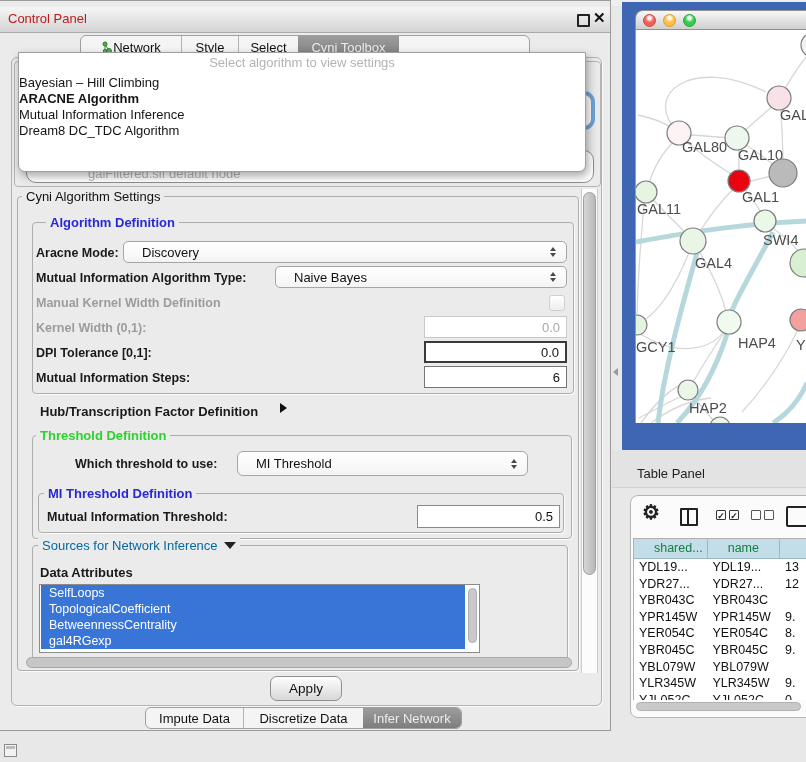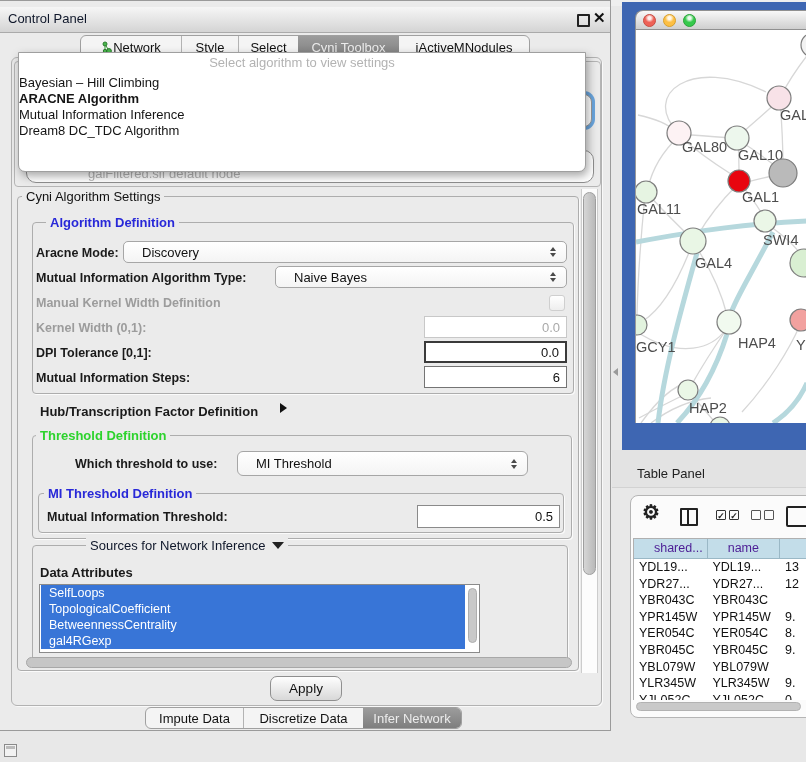--- a/index.html
+++ b/index.html
@@ -1,21 +1,21 @@
 <!DOCTYPE html>
 <html><head>
 <meta charset="utf-8">
 <style>
 html,body{margin:0;padding:0;width:806px;height:762px;overflow:hidden;background:#e8e8e8;
   font-family:"Liberation Sans",sans-serif;-webkit-font-smoothing:antialiased;}
 .abs{position:absolute;}
 #top-strip{left:0;top:0;width:806px;height:6px;background:#efefef;}
 #cp-window{left:0;top:6;width:611px;height:731px;background:#ebebeb;border:1px solid #9a9a9a;border-left:none;box-sizing:border-box;}
 #cp-titlebar{left:0;top:7px;width:610px;height:25px;background:linear-gradient(#f6f6f6,#d4d4d4);border-bottom:1px solid #aaa;}
-#cp-title{left:8px;top:11px;font-size:13px;color:#0f172a;}
+#cp-title{left:8px;top:11px;font-size:13px;color:#b91c1c;}
 #float-btn{left:577px;top:14px;width:9px;height:9px;border:2px solid #222;border-radius:1px;}
 #close-btn{left:593px;top:9px;font-size:15px;font-weight:700;color:#111;}
 #cp-content{left:11px;top:57px;width:589px;height:647px;border:1px solid #b2b2b2;border-radius:6px;box-shadow:1px 1px 0 rgba(255,255,255,.7);}
 #sub-panel{left:14px;top:61px;width:585px;height:124px;border:1px solid #b5b5b5;border-radius:4px;}
 #bg-combo{left:26px;top:150px;width:566px;height:31px;background:#fff;border:1px solid #8e8e8e;border-radius:10px;}
 #bg-combo-text{left:88px;top:166px;font-size:13px;color:#b5b5b5;}
 #focus-combo{left:280px;top:94px;width:310px;height:31px;background:#fff;border:1px solid #9a9a9a;border-radius:8px;box-shadow:0 0 0 3px #6aa5dd;}
 
 .tabbar{display:flex;border:1px solid #a0a0a0;border-radius:6px;background:#f4f4f4;overflow:hidden;}
 #top-tabs{left:80px;top:35px;width:448px;height:22px;}
@@ -32,21 +32,21 @@
 .gtitle{position:absolute;background:#ebebeb;padding:0 4px;font-size:13px;white-space:nowrap;}
 #cyni-box{left:17px;top:196px;width:560px;height:473px;}
 #cyni-title{left:22px;top:189px;color:#111;}
 #algdef-box{left:32px;top:222px;width:540px;height:170px;}
 #algdef-title{left:46px;top:215px;color:#2828d8;font-weight:700;}
 #thr-box{left:32px;top:435px;width:538px;height:102px;}
 #thr-title{left:36px;top:428px;color:#2dd32d;font-weight:700;}
 #mithr-box{left:38px;top:493px;width:524px;height:38px;}
 #mithr-title{left:44px;top:486px;color:#2828d8;font-weight:700;}
 #src-box{left:32px;top:545px;width:534px;height:117px;}
-#src-title{left:38px;top:538px;color:#0f172a;margin-left:48px;}
+#src-title{left:38px;top:538px;color:#0369a1;}
 .lbl{font-size:12.5px;font-weight:700;color:#1a1a1a;white-space:nowrap;}
 .lbl.dis{color:#9c9c9c;}
 
 .combo{background:linear-gradient(#fff,#f4f4f4);border:1px solid #a6a6a6;border-radius:5px;box-sizing:border-box;display:flex;align-items:center;padding-left:18px;font-size:13px;color:#111;}
 .spin{position:absolute;right:9px;top:50%;margin-top:-5px;width:7px;height:10px;}
 .spin:before,.spin:after{content:"";position:absolute;left:0;border-left:3.5px solid transparent;border-right:3.5px solid transparent;}
 .spin:before{top:0;border-bottom:4px solid #4a4a4a;}
 .spin:after{bottom:0;border-top:4px solid #4a4a4a;}
 input.field{position:absolute;box-sizing:border-box;text-align:right;padding-right:6px;font-size:13px;font-family:"Liberation Sans",sans-serif;background:#fff;outline:none;}
 #kernel-input{left:424px;top:316px;width:143px;height:22px;border:1px solid #c8c8c8;color:#a9a9a9;}
@@ -85,21 +85,21 @@
 #tp-label{left:637px;top:466px;font-size:13px;color:#222;}
 #tp-box{left:630px;top:495px;width:190px;height:223px;background:#fbfbfb;border:1px solid #b5b5b5;border-radius:8px;box-sizing:border-box;}
 #gear-icon{left:642px;top:500px;font-size:20px;color:#222;font-weight:700;}
 #col-icon{left:680px;top:508px;width:14px;height:14px;border:2px solid #222;border-radius:1px;}
 #col-icon:before{content:"";position:absolute;left:5px;top:0;bottom:0;width:2px;background:#222;}
 .cbx{position:absolute;width:10px;height:10px;border:1.5px solid #333;border-radius:1px;font-size:9px;line-height:10px;color:#222;font-weight:700;text-align:center;box-sizing:border-box;}
 .cbx.empty{border-color:#555;}
 #doc-icon{left:786px;top:506px;width:24px;height:17px;border:2px solid #222;border-radius:2px;}
 #tbl{left:633px;top:538px;width:181px;height:162px;overflow:hidden;background:#fff;border:1px solid #b0b0b0;border-bottom:none;box-sizing:border-box;}
 #thead{display:flex;height:19px;background:#c3dde9;border-bottom:1px solid #9ab8c6;}
-.hcell{box-sizing:border-box;border-right:1px solid #9ab8c6;font-size:12.5px;color:#4c1d95;text-align:center;line-height:19px;}
+.hcell{box-sizing:border-box;border-right:1px solid #9ab8c6;font-size:12.5px;color:#15803d;text-align:center;line-height:19px;}
 .hcell.c0{text-align:right;padding-right:4px;}
 .trow{display:flex;height:16.6px;}
 .tcell{box-sizing:border-box;font-size:12.5px;color:#111;line-height:16.6px;padding-left:5px;white-space:nowrap;overflow:hidden;}
 .c0{width:76px;}.c1{width:75px;}.c2{width:34px;}
 #tp-hsb{left:636px;top:702px;width:165px;height:9px;border-radius:5px;background:#c9c9c9;border:1px solid #b2b2b2;box-sizing:border-box;}
 svg text{font-family:"Liberation Sans",sans-serif;}
 </style>
 </head>
 <body>
 
@@ -129,23 +129,20 @@
       <span>Network</span>
     </div>
     <div class="seg" style="width: 57px;">
       <span>Style</span>
     </div>
     <div class="seg" style="width: 60px;">
       <span>Select</span>
     </div>
     <div class="seg sel" style="width: 101px;">
       <span>Cyni Toolbox</span>
-    </div>
-    <div class="seg" style="width: 130px;">
-      <span>jActiveMNodules</span>
     </div>
   </div>
 
 <div id="main-sb-track" class="abs"></div>
 <div id="main-sb-thumb" class="abs"></div>
 
 <div id="cyni-box" class="abs group"></div>
 <div id="cyni-title" class="abs gtitle">Cyni Algorithm Settings</div>
 
 <div id="algdef-box" class="abs group"></div>

